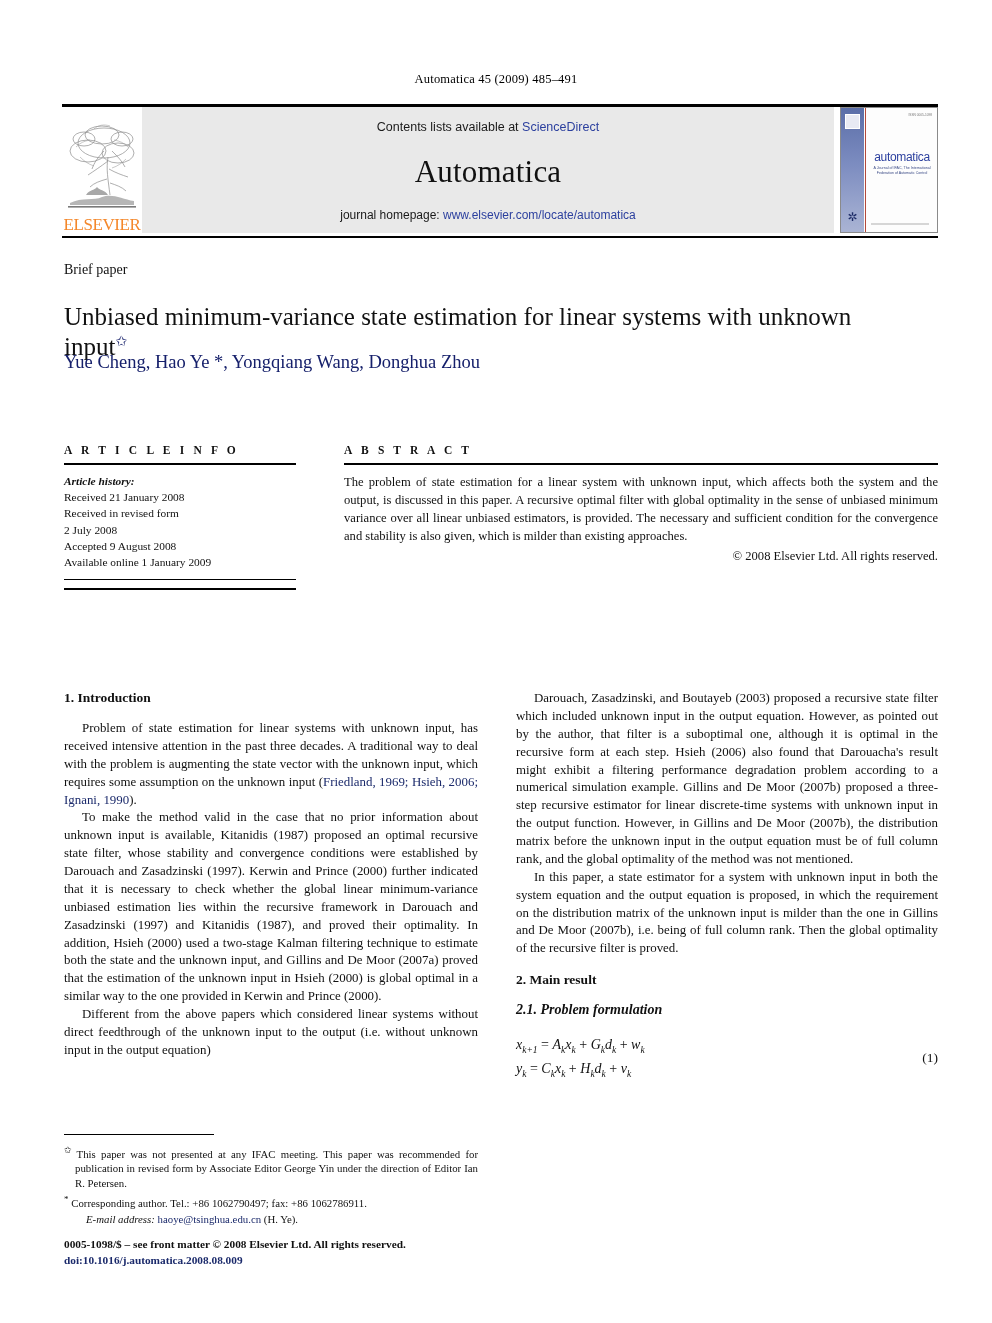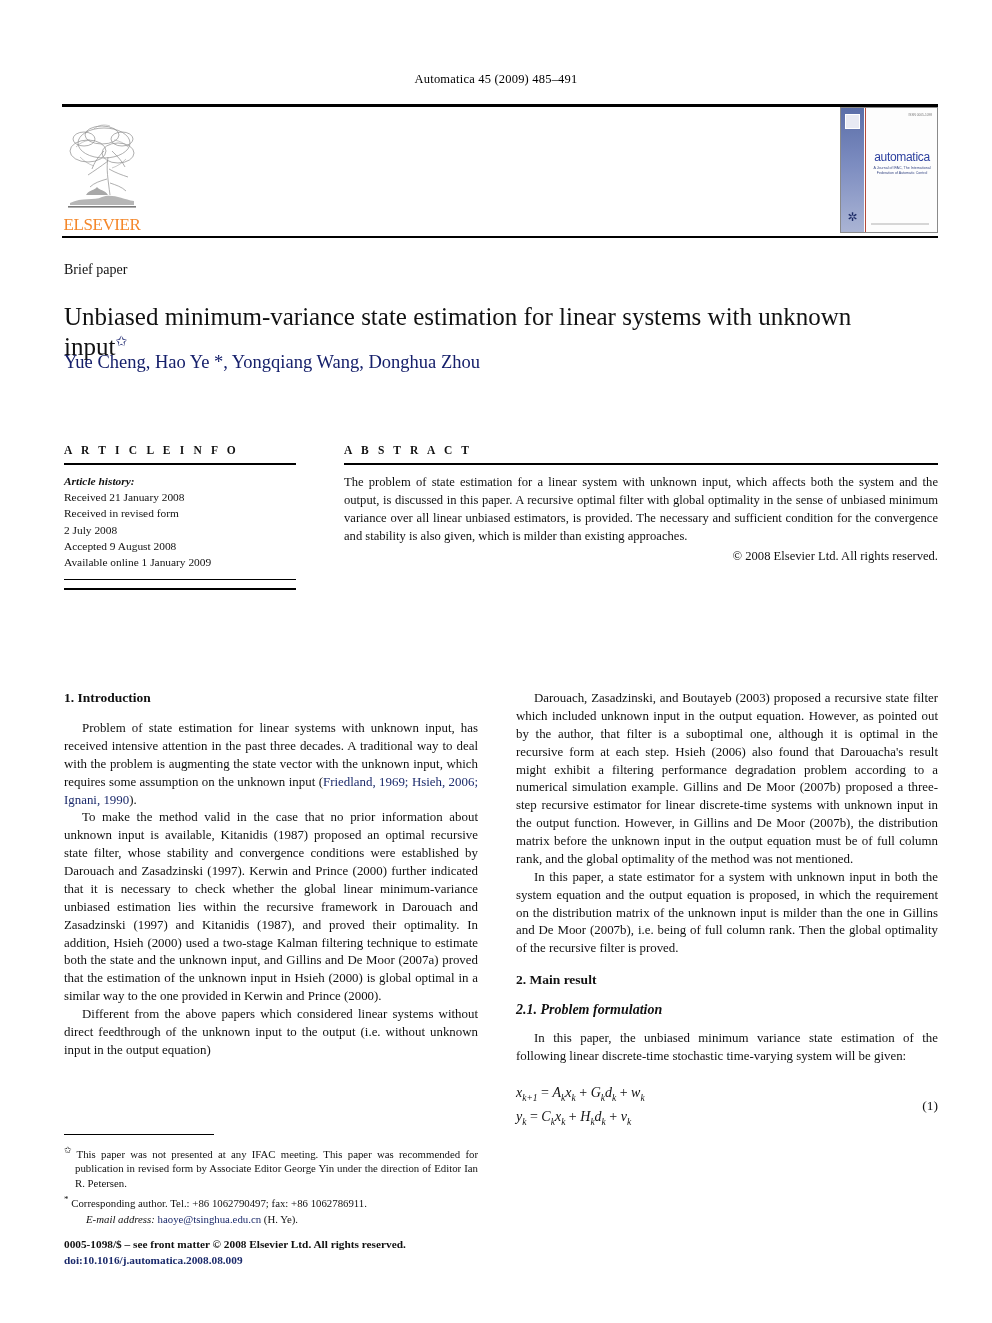--- a/index.html
+++ b/index.html
@@ -223,20 +223,29 @@
           <path d="M16 40 C20 44 24 47 30 49"></path>
           <path d="M62 42 C58 46 54 49 48 51"></path>
         </g>
         <path d="M6 86 C18 80 30 84 38 80 C48 76 58 82 70 84 L70 88 L6 88 Z" fill="#9d9d9d" stroke="none" opacity="0.75"></path>
         <path d="M22 78 C26 72 30 74 33 70 C36 74 40 72 44 78 Z" fill="#a8a8a8" stroke="none"></path>
         <rect x="4" y="89" width="68" height="1.6" fill="#7a7a7a"></rect>
       </svg>
       <div class="elsevier-word">ELSEVIER</div>
     </div>
 
+    <div class="banner-center">
+      <div class="contents-line">
+        <span>Contents lists available at </span><span class="sd">ScienceDirect</span>
+      </div>
+      <div class="journal-word">Automatica</div>
+      <div class="homepage-line">
+        <span>journal homepage: </span><span class="url">www.elsevier.com/locate/automatica</span>
+      </div>
+    </div>
 
     <div class="cover-thumb">
       <div class="cover-spine"></div>
       <div class="cover-spine-box"></div>
       <div class="cover-spine-icon">✲</div>
       <div class="cover-redline"></div>
       <div class="cover-topcode">ISSN 0005-1098</div>
       <div class="cover-title">automatica</div>
       <div class="cover-sub">A Journal of IFAC, The International Federation of Automatic Control</div>
       <div class="cover-botline"></div>
@@ -276,21 +285,20 @@
     <p class="para">To make the method valid in the case that no prior information about unknown input is available, Kitanidis (1987) proposed an optimal recursive state filter, whose stability and convergence conditions were established by Darouach and Zasadzinski (1997). Kerwin and Prince (2000) further indicated that it is necessary to check whether the global linear minimum-variance unbiased estimation lies within the recursive framework in Darouach and Zasadzinski (1997) and Kitanidis (1987), and proved their optimality. In addition, Hsieh (2000) used a two-stage Kalman filtering technique to estimate both the state and the unknown input, and Gillins and De Moor (2007a) proved that the estimation of the unknown input in Hsieh (2000) is global optimal in a similar way to the one provided in Kerwin and Prince (2000).</p>
     <p class="para">Different from the above papers which considered linear systems without direct feedthrough of the unknown input to the output (i.e. without unknown input in the output equation)</p>
   </div>
 
   <div class="col-right">
     <p class="para">Darouach, Zasadzinski, and Boutayeb (2003) proposed a recursive state filter which included unknown input in the output equation. However, as pointed out by the author, that filter is a suboptimal one, although it is optimal in the recursive form at each step. Hsieh (2006) also found that Darouacha's result might exhibit a filtering performance degradation problem according to a numerical simulation example. Gillins and De Moor (2007b) proposed a three-step recursive estimator for linear discrete-time systems with unknown input in the output function. However, in Gillins and De Moor (2007b), the distribution matrix before the unknown input in the output equation must be of full column rank, and the global optimality of the method was not mentioned.</p>
     <p class="para">In this paper, a state estimator for a system with unknown input in both the system equation and the output equation is proposed, in which the requirement on the distribution matrix of the unknown input is milder than the one in Gillins and De Moor (2007b), i.e. being of full column rank. Then the global optimality of the recursive filter is proved.</p>
     <div class="spacer-14"></div>
     <div class="h2">2. Main result</div>
     <div class="h3">2.1. Problem formulation</div>
-    <p class="para">In this paper, the unbiased minimum variance state estimation of the following linear discrete-time stochastic time-varying system will be given:</p>
 
     <div class="eq-block">
       <div class="eq-lines">
         <div><i>x</i><sub>k+1</sub> = <i>A</i><sub>k</sub><i>x</i><sub>k</sub> + <i>G</i><sub>k</sub><i>d</i><sub>k</sub> + <i>w</i><sub>k</sub></div>
         <div><i>y</i><sub>k</sub> = <i>C</i><sub>k</sub><i>x</i><sub>k</sub> + <i>H</i><sub>k</sub><i>d</i><sub>k</sub> + <i>v</i><sub>k</sub></div>
       </div>
       <div class="eq-num">(1)</div>
     </div>
   </div>
 

